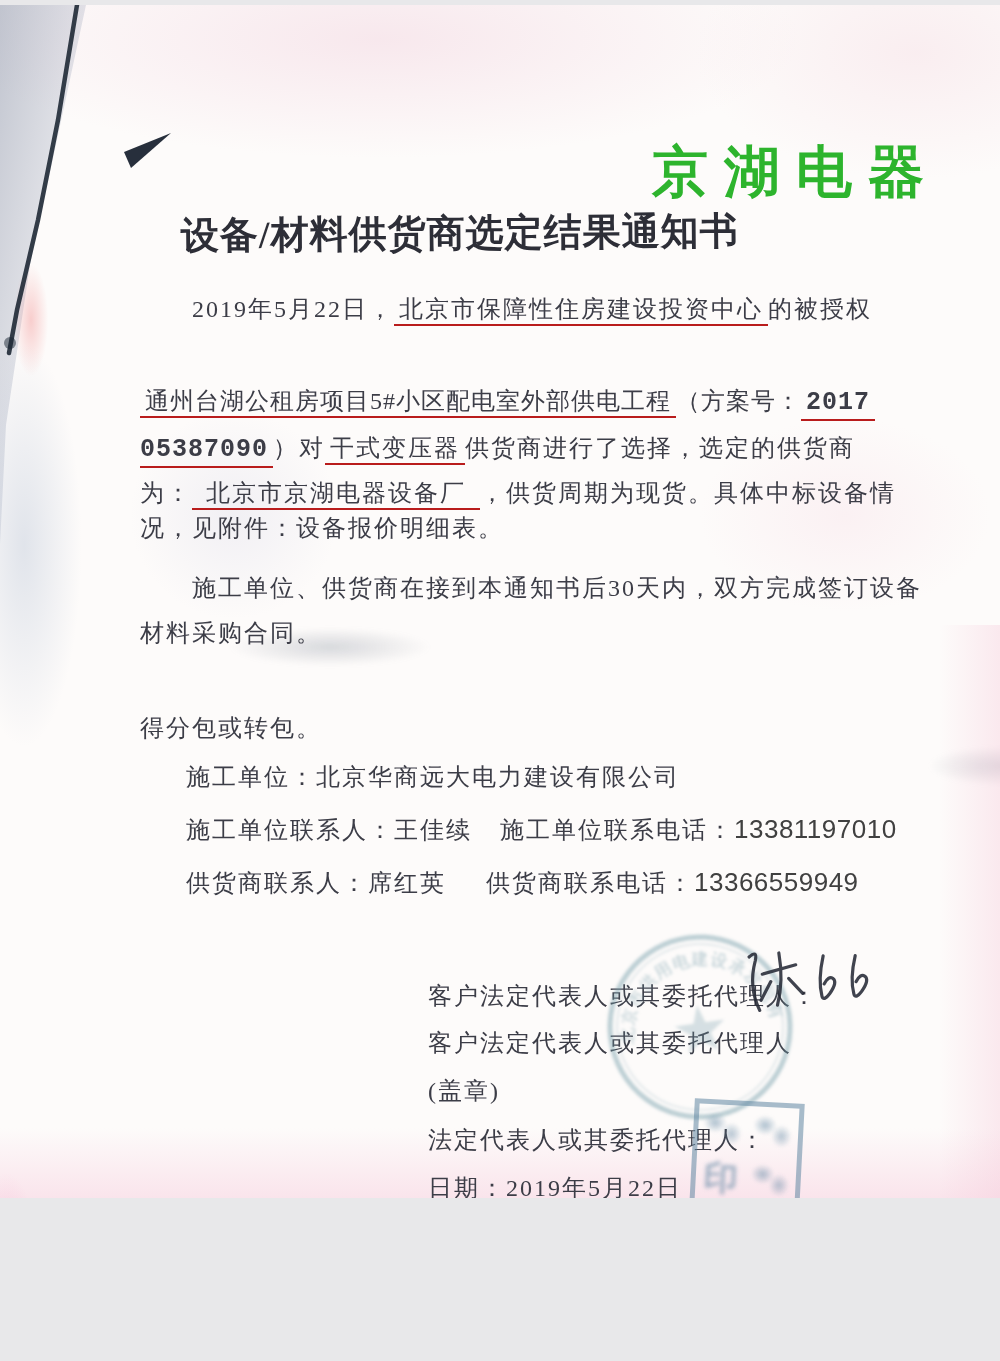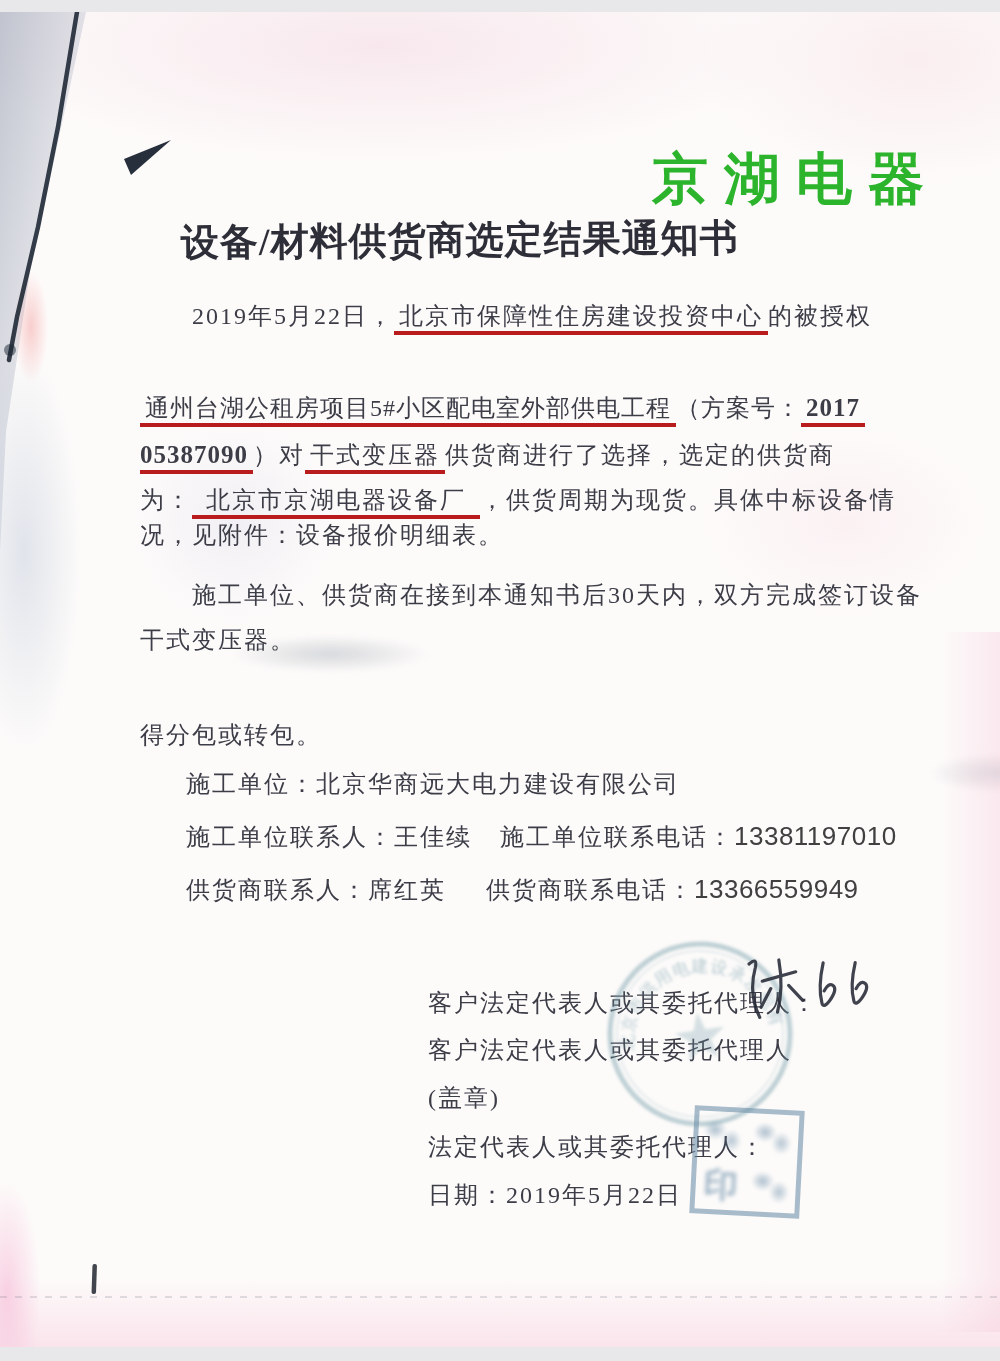--- a/index.html
+++ b/index.html
@@ -1,20 +1,20 @@
 <!DOCTYPE html>
 <html><head>
 <meta charset="utf-8">
 <style>
   html,body{margin:0;padding:0;}
   body{background:#e8e8ea;}
   #page{
     position:relative;
-    width:1000px;height:1335px;
-    margin:12px auto;
+    width:1000px;height:1193px;
+    margin:5px auto;
     background:#fdfbfa;
     overflow:hidden;
     font-family:"Liberation Serif","DejaVu Serif",serif;
   }
   .tint{position:absolute;pointer-events:none;}
   
   .t-topband{left:0;top:0;width:1000px;height:170px;
     background:radial-gradient(60% 100% at 38% 20%, rgba(243,216,226,.55), rgba(243,216,226,0) 70%);}
   .t-topright{right:0;top:0;width:420px;height:240px;
     background:radial-gradient(70% 70% at 80% 20%, rgba(246,224,230,.5), rgba(246,224,230,0) 75%);}
@@ -53,22 +53,22 @@
     position:absolute;left:181px;top:203px;
     font-size:38px;font-weight:700;color:#2d2e37;
     letter-spacing:1px;white-space:nowrap;transform:rotate(-0.5deg);
   }
   
   .line{
     position:absolute;left:140px;
     font-size:24px;color:#3c3d47;letter-spacing:2px;white-space:nowrap;
   }
   .indent{display:inline-block;width:52px;}
-  .u{border-bottom:4px solid #b91c1c;padding:0 5px 2px 5px;}
-  .num{font-family:Liberation Serif, serif;font-weight:700;font-size:25px;letter-spacing:1px;}
+  .u{border-bottom:2px solid #b91c1c;padding:0 5px 2px 5px;}
+  .num{font-family:Liberation Mono, monospace;font-weight:700;font-size:25px;letter-spacing:1px;}
   .phone{font-family:"Liberation Sans","DejaVu Sans",sans-serif;font-size:26px;letter-spacing:.5px;color:#404040;}
   .gap28{display:inline-block;width:28px;}
   .gap40{display:inline-block;width:40px;}
   .footer-line{left:428px;letter-spacing:2px;text-align:center;}
 
   
   .round-seal{position:absolute;left:600px;top:922px;width:200px;height:200px;pointer-events:none;}
   .square-seal{
     position:absolute;left:692px;top:1096px;width:100px;height:98px;
     border:5px solid rgba(96,134,163,.55);
@@ -136,21 +136,21 @@
     <span class="u num" style="padding-left:0">05387090</span><span>）对</span><span class="u">干式变压器</span><span>供货商进行了选择，选定的供货商</span>
   </div>
   <div class="line" style="top:472px">
     <span>为：</span><span class="u" style="padding:0 14px 2px">北京市京湖电器设备厂</span><span>，供货周期为现货。具体中标设备情</span>
   </div>
   <div class="line" style="top:507px">况，见附件：设备报价明细表。</div>
 
   <div class="line" style="top:567px">
     <span class="indent"></span><span>施工单位、供货商在接到本通知书后30天内，双方完成签订设备</span>
   </div>
-  <div class="line" style="top:612px">干式变压器。</div>
+  <div class="line" style="top:612px">材料采购合同。</div>
 
   <div class="line" style="top:707px">得分包或转包。</div>
 
   <div class="line" style="top:756px;left:186px">
     <span>施工单位：</span><span>北京华商远大电力建设有限公司</span>
   </div>
 
   <div class="line" style="top:809px;left:186px">
     <span>施工单位联系人：</span><span>王佳续</span><span class="gap28"></span><span>施工单位联系电话：</span><span class="phone">13381197010</span>
   </div>

